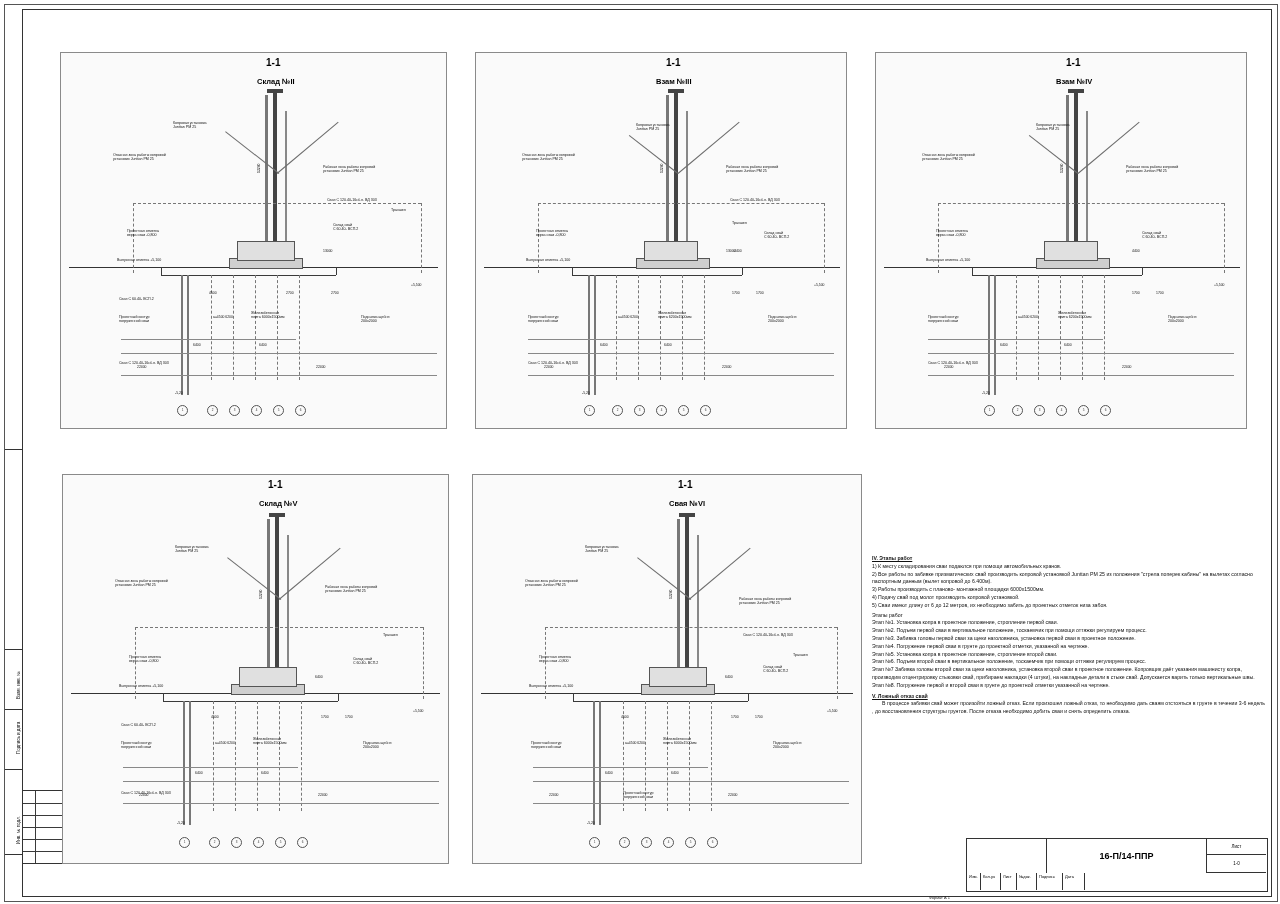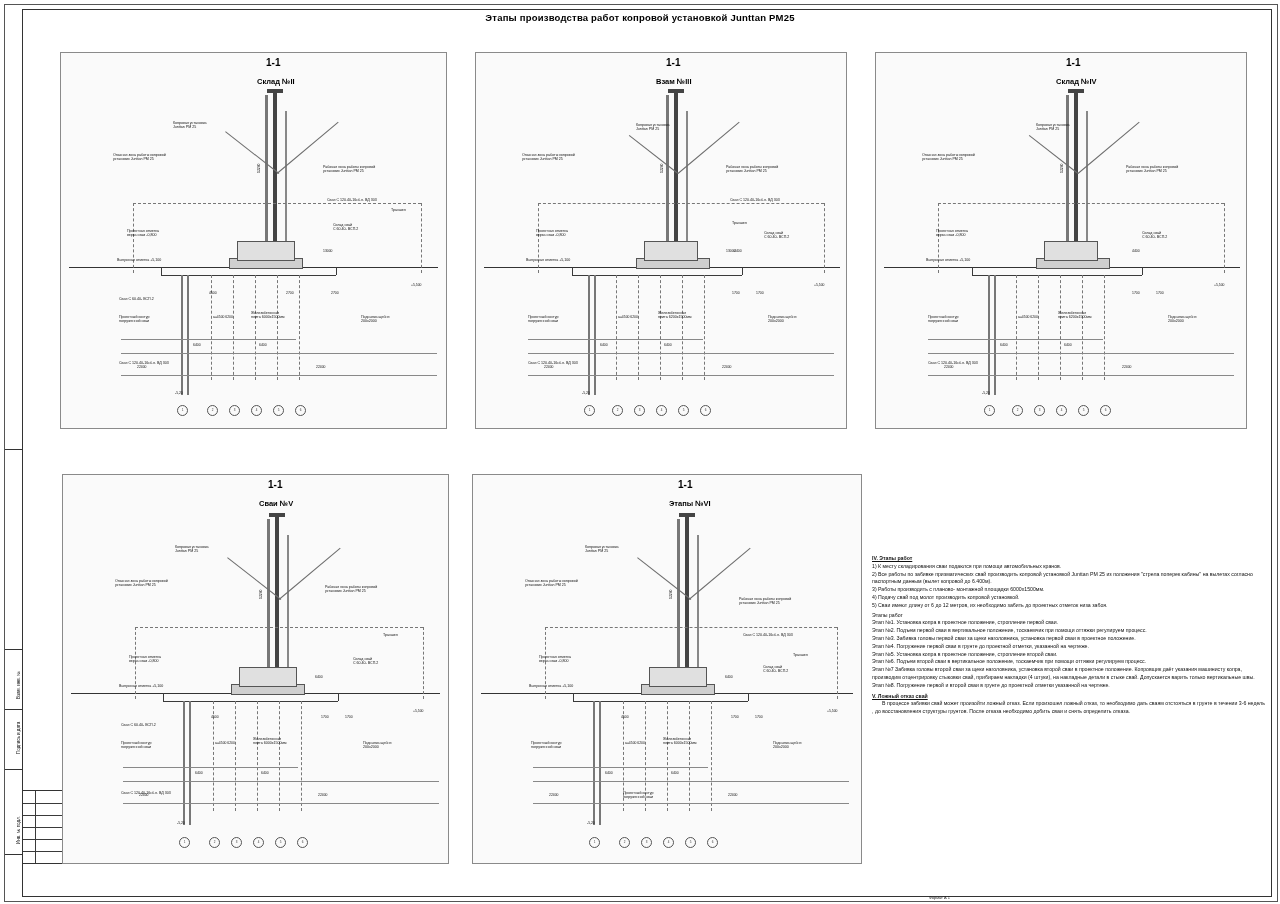--- a/index.html
+++ b/index.html
@@ -37,21 +37,20 @@
   .stamp .mid{font-size:4.5px;display:flex;align-items:center;justify-content:center;}
   .fmt{position:absolute;font-size:4px;color:#222;}
 </style>
 </head>
 <body>
 
 <div class="sheet">
   <div class="frame-outer"></div>
   <div class="frame-inner"></div>
 
-  <div class="title-main">Этапы производства работ копровой установкой Junttan PM25</div>
 
   <div class="lcol">
     <div class="seg" style="top:440px;"></div>
     <div class="seg" style="top:640px;"></div>
     <div class="seg" style="top:700px;"></div>
     <div class="seg" style="top:760px;"></div>
     <div class="seg" style="top:845px;"></div>
     <div class="vtext" style="left:11px;top:835px;">Инв. № подл.</div>
     <div class="vtext" style="left:11px;top:745px;">Подпись и дата</div>
     <div class="vtext" style="left:11px;top:690px;">Взам. инв. №</div>
@@ -212,21 +211,21 @@
     <div class="dim" style="left:124px;top:290px;">6400</div>
     <div class="dim" style="left:188px;top:290px;">6400</div>
     <div class="dim" style="left:68px;top:312px;">22400</div>
     <div class="dim" style="left:246px;top:312px;">22400</div>
     <div class="dim" style="left:106px;top:338px;">-5,20</div>
     <div class="dim" style="left:338px;top:230px;">+5,500</div>
   </div>
 
   <div class="panel" style="left:875px;top:52px;width:370px;height:375px;">
     <div class="pnum" style="left:190px;top:4px;">1-1</div>
-    <div class="pstage" style="left:180px;top:24px;">Склад №IV</div>
+    <div class="pstage" style="left:180px;top:24px;">Взам №IV</div>
     <div class="ground" style="left:8px;top:214px;width:356px;"></div>
     <div class="ln" style="left:96px;top:214px;width:1px;height:8px;"></div>
     <div class="ln" style="left:96px;top:222px;width:170px;height:1px;"></div>
     <div class="ln" style="left:266px;top:214px;width:1px;height:8px;"></div>
     <div class="ln" style="left:160px;top:205px;width:72px;height:9px;background:#cfcfcf;border:1px solid #555;"></div>
     <div class="mast" style="left:198px;top:36px;width:4px;height:172px;"></div>
     <div class="mast" style="left:192px;top:36px;width:16px;height:4px;"></div>
     <div class="mast" style="left:190px;top:42px;width:3px;height:165px;background:#777;"></div>
     <div class="mast" style="left:210px;top:58px;width:2px;height:148px;background:#888;"></div>
     <div class="ln" style="left:168px;top:188px;width:52px;height:18px;background:#e0e0e0;border:1px solid #555;"></div>
@@ -279,21 +278,21 @@
     <div class="dim" style="left:124px;top:290px;">6400</div>
     <div class="dim" style="left:188px;top:290px;">6400</div>
     <div class="dim" style="left:68px;top:312px;">22400</div>
     <div class="dim" style="left:246px;top:312px;">22400</div>
     <div class="dim" style="left:106px;top:338px;">-5,20</div>
     <div class="dim" style="left:338px;top:230px;">+5,500</div>
   </div>
 
   <div class="panel" style="left:62px;top:474px;width:385px;height:388px;">
     <div class="pnum" style="left:205px;top:4px;">1-1</div>
-    <div class="pstage" style="left:196px;top:24px;">Сваи №V</div>
+    <div class="pstage" style="left:196px;top:24px;">Склад №V</div>
     <div class="ground" style="left:8px;top:218px;width:369px;"></div>
     <div class="ln" style="left:100px;top:218px;width:1px;height:8px;"></div>
     <div class="ln" style="left:100px;top:226px;width:175px;height:1px;"></div>
     <div class="ln" style="left:275px;top:218px;width:1px;height:8px;"></div>
     <div class="ln" style="left:168px;top:209px;width:72px;height:9px;background:#cfcfcf;border:1px solid #555;"></div>
     <div class="mast" style="left:212px;top:38px;width:4px;height:174px;"></div>
     <div class="mast" style="left:206px;top:38px;width:16px;height:4px;"></div>
     <div class="mast" style="left:204px;top:44px;width:3px;height:167px;background:#777;"></div>
     <div class="mast" style="left:224px;top:60px;width:2px;height:150px;background:#888;"></div>
     <div class="ln" style="left:176px;top:192px;width:56px;height:18px;background:#e0e0e0;border:1px solid #555;"></div>
@@ -349,21 +348,21 @@
     <div class="dim" style="left:132px;top:296px;">6400</div>
     <div class="dim" style="left:198px;top:296px;">6400</div>
     <div class="dim" style="left:76px;top:318px;">22400</div>
     <div class="dim" style="left:255px;top:318px;">22400</div>
     <div class="dim" style="left:114px;top:346px;">-5,20</div>
     <div class="dim" style="left:350px;top:234px;">+5,500</div>
   </div>
 
   <div class="panel" style="left:472px;top:474px;width:388px;height:388px;">
     <div class="pnum" style="left:205px;top:4px;">1-1</div>
-    <div class="pstage" style="left:196px;top:24px;">Этапы №VI</div>
+    <div class="pstage" style="left:196px;top:24px;">Свая №VI</div>
     <div class="ground" style="left:8px;top:218px;width:372px;"></div>
     <div class="ln" style="left:100px;top:218px;width:1px;height:8px;"></div>
     <div class="ln" style="left:100px;top:226px;width:175px;height:1px;"></div>
     <div class="ln" style="left:275px;top:218px;width:1px;height:8px;"></div>
     <div class="ln" style="left:168px;top:209px;width:72px;height:9px;background:#cfcfcf;border:1px solid #555;"></div>
     <div class="mast" style="left:212px;top:38px;width:4px;height:174px;"></div>
     <div class="mast" style="left:206px;top:38px;width:16px;height:4px;"></div>
     <div class="mast" style="left:204px;top:44px;width:3px;height:167px;background:#777;"></div>
     <div class="mast" style="left:224px;top:60px;width:2px;height:150px;background:#888;"></div>
     <div class="ln" style="left:176px;top:192px;width:56px;height:18px;background:#e0e0e0;border:1px solid #555;"></div>
@@ -438,16 +437,29 @@
     <p>Этап №3.  Забивка головы первой сваи за щеки наголовника, установка первой сваи в проектное положение.</p>
     <p>Этап №4.  Погружение первой сваи в грунте до проектной отметки, указанной на чертеже.</p>
     <p>Этап №5.  Установка копра в проектное положение, стропление второй сваи.</p>
     <p>Этап №6.  Подъем второй сваи в вертикальное положение, тоскаемчик при помощи оттяжки регулируем процесс.</p>
     <p>Этап №7  Забивка головы второй сваи за щеки наголовника, установка второй сваи в проектное положение. Копровщик даёт указания машинисту копра, производим отцентрировку стыковки свай, прибираем накладки (4 штуки), на накладные детали в стыке свай. Допускается варить только вертикальные швы.</p>
     <p>Этап №8. Погружение первой и второй сваи в грунте до проектной отметки указанной на чертеже.</p>
     <p class="h" style="margin-top:3px;">V.   Ложный отказ свай</p>
     <p style="text-indent:10px;">В процессе забивки свай может произойти ложный отказ. Если произошел ложный отказ, то необходимо дать сваям отстояться в грунте в течении 3-6  недель , до восстановления структуры грунтов. После отказа необходимо добить сваи и снять определить отказа.</p>
   </div>
 
+  <div class="stamp" style="right:12px;bottom:12px;width:300px;height:52px;">
+    <div class="cell big" style="left:80px;top:0;width:160px;height:34px;border-right:1px solid #333;border-bottom:none;">16-П/14-ППР</div>
+    <div class="cell mid" style="left:240px;top:0;width:59px;height:16px;border-right:none;">Лист</div>
+    <div class="cell mid" style="left:240px;top:16px;width:59px;height:18px;border-right:none;">1-0</div>
+    <div class="cell" style="left:0;top:0;width:80px;height:34px;border-bottom:none;"></div>
+    <div class="cell" style="left:0;top:34px;width:14px;height:17px;border-bottom:none;">Изм.</div>
+    <div class="cell" style="left:14px;top:34px;width:20px;height:17px;border-bottom:none;">Кол.уч</div>
+    <div class="cell" style="left:34px;top:34px;width:16px;height:17px;border-bottom:none;">Лист</div>
+    <div class="cell" style="left:50px;top:34px;width:20px;height:17px;border-bottom:none;">№док.</div>
+    <div class="cell" style="left:70px;top:34px;width:26px;height:17px;border-bottom:none;">Подпись</div>
+    <div class="cell" style="left:96px;top:34px;width:22px;height:17px;border-bottom:none;">Дата</div>
+    <div class="cell" style="left:118px;top:34px;width:181px;height:17px;border-right:none;border-bottom:none;"></div>
+  </div>
 
   <div class="fmt" style="right:330px;bottom:4px;">Формат А 1</div>
 
 </div>
 
 </body></html>

